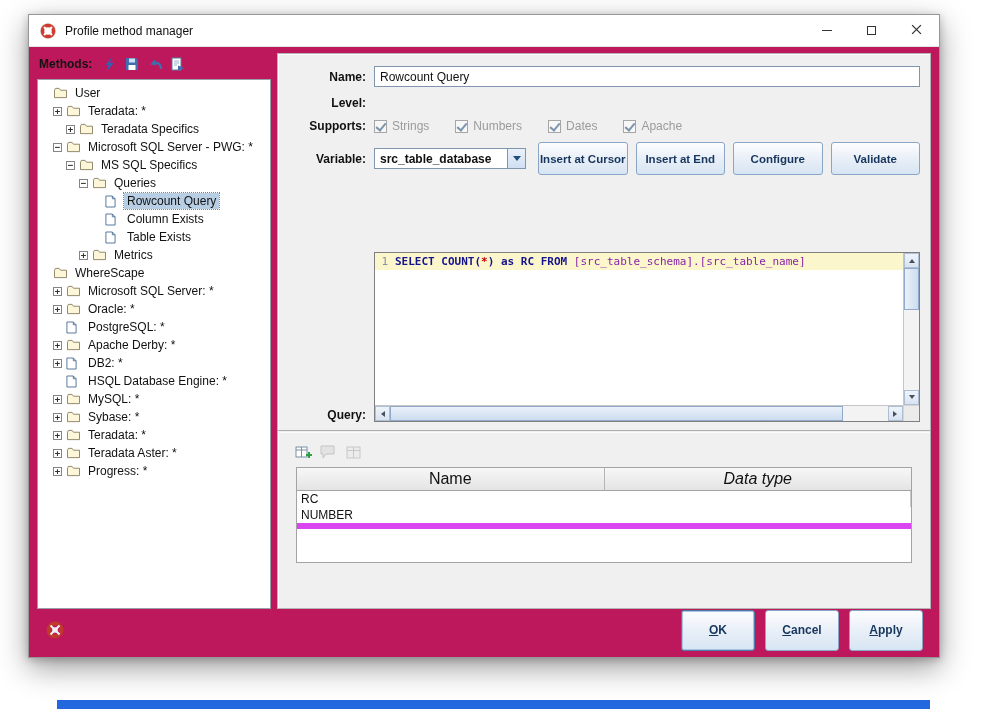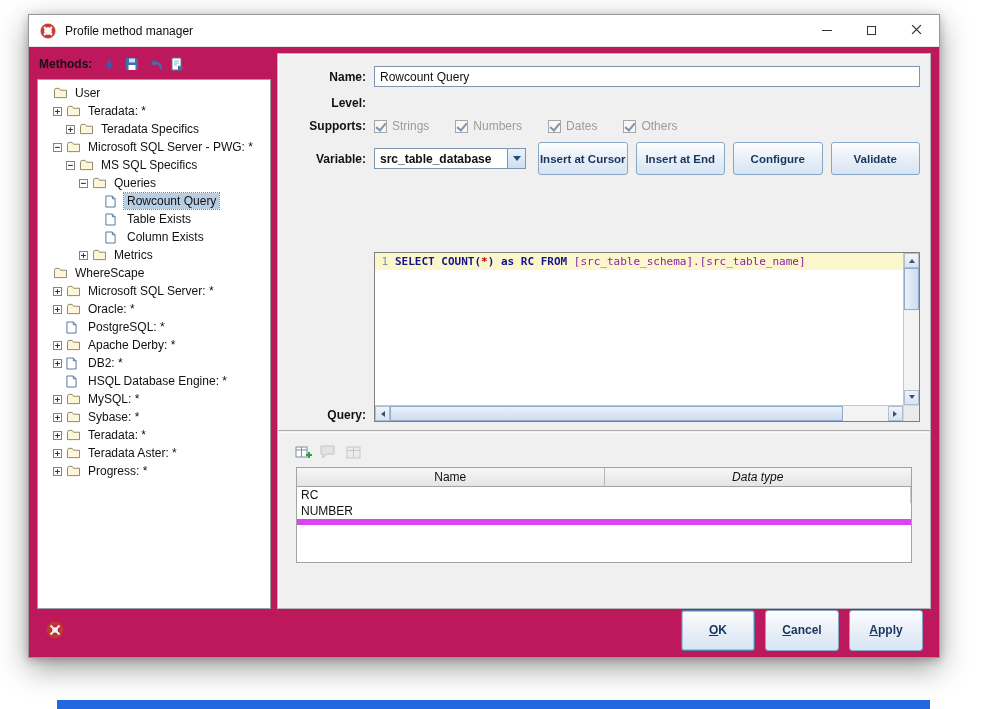--- a/index.html
+++ b/index.html
@@ -93,21 +93,21 @@
 
   .splitter { flex:none; height:3px; margin:4px -10px 5px -10px; border-top:1px solid #aeaeae; border-bottom:1px solid #fbfbfb; cursor:row-resize; }
 
   .output-panel { flex:none; height:162px; display:flex; flex-direction:column; }
   .out-toolbar { flex:none; display:flex; gap:7px; padding:6px 4px 7px 6px; }
   .ot-icon { width:18px; height:16px; display:flex; align-items:center; justify-content:center; cursor:pointer; }
   .ot-icon.disabled { filter:grayscale(1); opacity:.55; }
   .out-table { margin:0 8px; border:1px solid #a3a3a3; background:#fff; height:96px; display:flex; flex-direction:column; }
   .thead { flex:none; display:flex; }
   .th { flex:1; text-align:center; padding:2px 4px; background:linear-gradient(#f7f7f7,#e4e4e4);
-        border-bottom:1px solid #a3a3a3; border-right:1px solid #b5b5b5; font-size:12px; cursor:default; }
+        border-bottom:1px solid #a3a3a3; border-right:1px solid #b5b5b5; font-size:16px; cursor:default; }
   .th:last-child { border-right:none;font-style:italic; }
   .tbody { flex:1; background:#fff; overflow:hidden; }
   .trow { display:flex; border-bottom:6px solid #d946ef;flex-direction:column; }
   .td { flex:1; padding:1px 4px; border-right:1px solid #c9c9c9; font-size:12px; white-space:nowrap; overflow:hidden; }
   .td:last-child { border-right:none; }
 
   
   .footer { flex:none; height:44px; display:flex; align-items:center; padding:0 16px 10px 16px; gap:10px; }
   .buoy { width:19px; height:19px; display:flex; align-items:center; justify-content:center; }
   .spacer { flex:1; }
@@ -253,32 +253,32 @@
             </div>
             <div class="tree-row">
               <span class="indent" style="width: 52px;"></span>
               <span class="tree-spacer"></span>
               <span class="tree-icon">
                 <svg width="11" height="13" viewBox="0 0 12 14">
                   <path d="M1 1 L8 1 L11 4 L11 13 L1 13 Z" fill="#ffffff" stroke="#4a6d96"></path>
                   <path d="M8 1 L8 4 L11 4" fill="none" stroke="#4a6d96"></path>
                 </svg>
               </span>
-              <span class="tree-label">Table Exists</span>
+              <span class="tree-label">Column Exists</span>
             </div>
             <div class="tree-row">
               <span class="indent" style="width: 52px;"></span>
               <span class="tree-spacer"></span>
               <span class="tree-icon">
                 <svg width="11" height="13" viewBox="0 0 12 14">
                   <path d="M1 1 L8 1 L11 4 L11 13 L1 13 Z" fill="#ffffff" stroke="#4a6d96"></path>
                   <path d="M8 1 L8 4 L11 4" fill="none" stroke="#4a6d96"></path>
                 </svg>
               </span>
-              <span class="tree-label">Column Exists</span>
+              <span class="tree-label">Table Exists</span>
             </div>
             <div class="tree-row">
               <span class="indent" style="width: 39px;"></span>
               <span class="expander">+</span>
               <span class="tree-icon">
                 <svg width="15" height="12" viewBox="0 0 15 13">
                   <path d="M1 3.5 L1 11.5 L14 11.5 L14 3.5 L7.5 3.5 L6 1.5 L2 1.5 Z" fill="#fdf6d8" stroke="#8a8163" stroke-width="1"></path>
                 </svg>
               </span>
               <span class="tree-label">Metrics</span>
@@ -430,21 +430,21 @@
               <span class="cb-group">
                 <span class="cb checked"></span>
                 <span class="cb-label">Numbers</span>
               </span>
               <span class="cb-group">
                 <span class="cb checked"></span>
                 <span class="cb-label">Dates</span>
               </span>
               <span class="cb-group">
                 <span class="cb checked"></span>
-                <span class="cb-label">Others</span>
+                <span class="cb-label">Apache</span>
               </span>
             </div>
         </div>
 
         <div class="frow">
           <span class="flabel">Variable:</span>
           <div class="combo var-combo">
             <span class="combo-text">src_table_database</span>
             <span class="combo-btn">
                 <i class="tri-down"></i>

